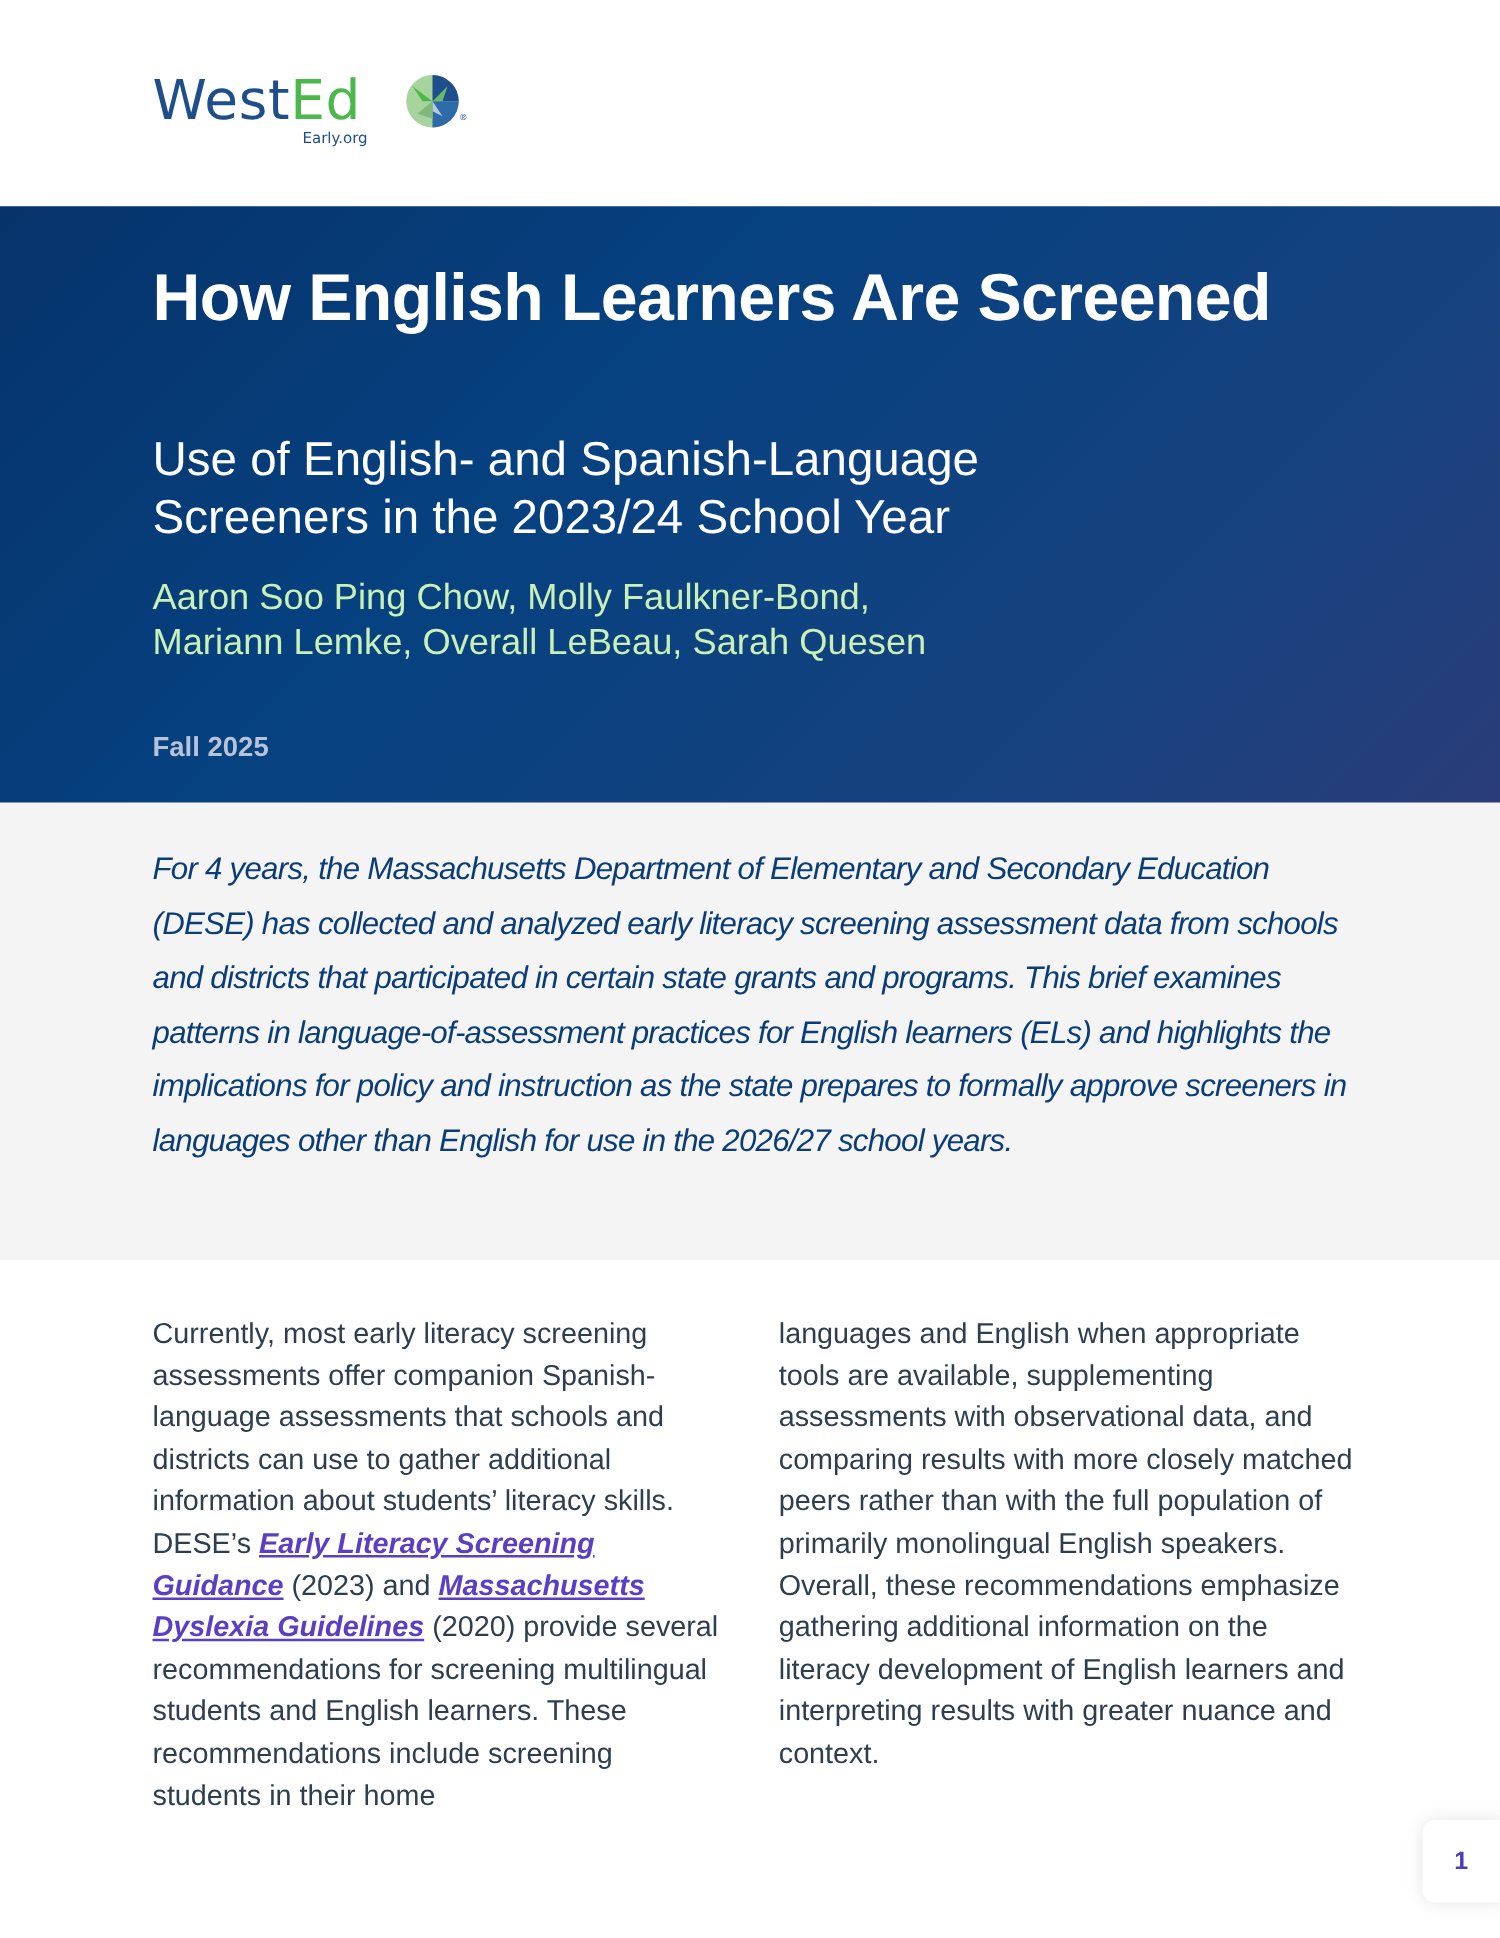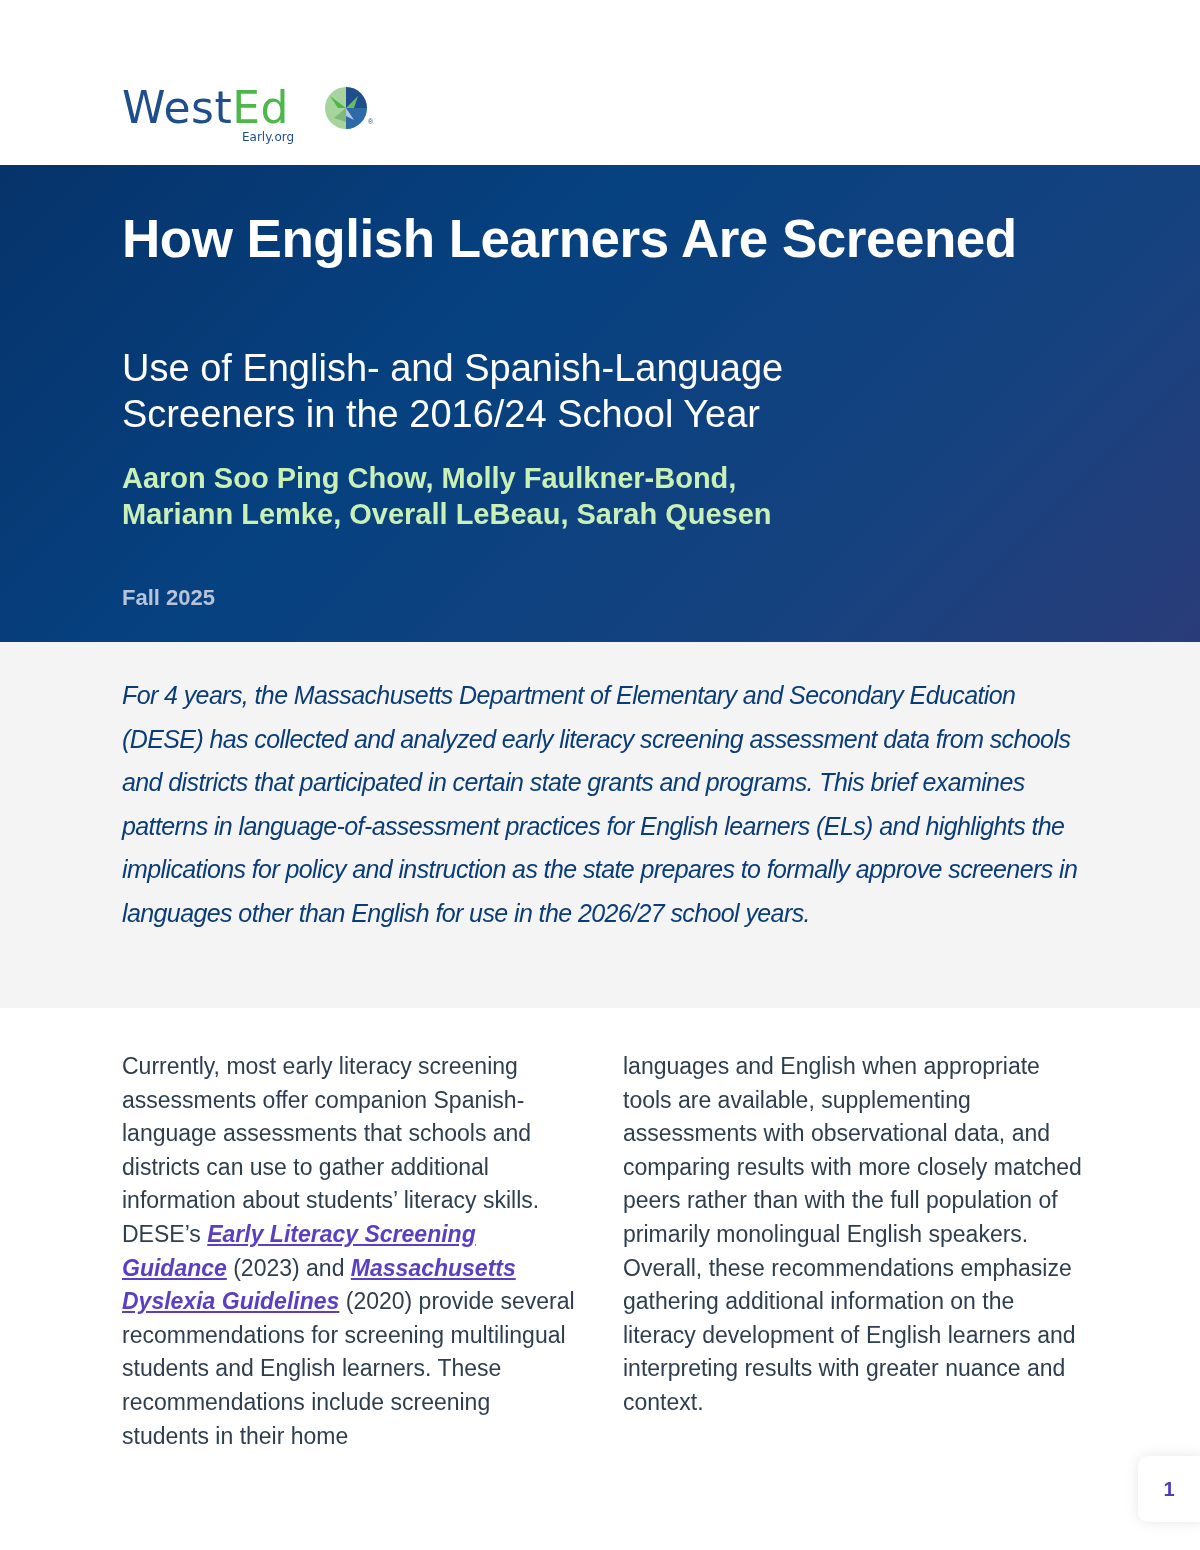--- a/index.html
+++ b/index.html
@@ -1,29 +1,29 @@
 <!DOCTYPE html>
 <html><head>
 <meta charset="utf-8">
 <style>
   html, body { margin: 0; padding: 0; }
   body { width: 1200px; height: 1550px; background: #ffffff; position: relative; overflow: hidden; font-family: "Liberation Sans", sans-serif; }
-  .logo { position: absolute; left: 122px; top: 84px; width: 260px; height: 62px; }
+  .logo { position: absolute; left: 122px; top: 57px; width: 260px; height: 62px; }
   .logo-word { position: absolute; left: 0; top: 0; font-size: 44px; letter-spacing: 0.5px; line-height: 48px; font-family: "DejaVu Sans", sans-serif; font-weight: normal; }
   .logo-west { color: #1f4e8c; }
   .logo-ed { color: #4cb84a; }
   .logo-globe { position: absolute; left: 202px; top: 2px; width: 44px; height: 44px; }
   .logo-reg { position: absolute; left: 246px; top: 34px; font-size: 7px; color: #1f4e8c; }
   .logo-url { position: absolute; left: 120px; top: 46px; font-size: 12px; color: #1f4e8c; font-family: "DejaVu Sans", sans-serif; }
 
   .hero { position: absolute; left: 0; top: 165px; width: 1200px; height: 588px;
           background: linear-gradient(135deg, #06336a 0%, #064180 35%, #16427f 70%, #2f3b78 100%); }
   .hero-title { position: absolute; left: 122px; top: 42px; width: 1000px; font-size: 53px; line-height: 64px; font-weight: bold; color: #ffffff; letter-spacing: -0.5px; }
   .hero-subtitle { position: absolute; left: 122px; top: 180px; width: 900px; font-size: 38px; line-height: 46px; color: #ffffff; }
-  .hero-authors { position: absolute; left: 122px; top: 295px; width: 900px; font-size: 29px; line-height: 36px; font-weight: bold; color: #c9f0b6; }
+  .hero-authors { position: absolute; left: 122px; top: 295px; width: 900px; font-size: 29px; line-height: 36px; font-weight: normal; color: #c9f0b6; }
   .hero-date { position: absolute; left: 122px; top: 420px; font-size: 22px; font-weight: bold; color: #b7c3d8; }
 
   .summary { position: absolute; left: 0; top: 642px; width: 1200px; height: 366px; background: #f4f4f4; font-style: italic; }
   .summary-text { position: absolute; left: 122px; top: 32px; width: 960px; font-size: 25px; line-height: 43.5px; color: #0a3d78; letter-spacing: -0.6px; }
 
   .col { position: absolute; top: 1050px; width: 460px; font-size: 23px; line-height: 33.6px; color: #2e3e4e; }
   .col-left { left: 122px; }
   .col-right { left: 623px; }
   .link { color: #5a3fc4; font-weight: bold; font-style: italic; text-decoration: underline; }
 
@@ -50,21 +50,21 @@
   <span class="logo-reg">®</span>
   <span class="logo-url">Early.org</span>
 </div>
 
 <div class="hero">
   <div class="hero-title">
     <div>How English Learners Are Screened</div>
   </div>
   <div class="hero-subtitle">
     <div>Use of English- and Spanish-Language</div>
-    <div>Screeners in the 2016/24 School Year</div>
+    <div>Screeners in the 2023/24 School Year</div>
   </div>
   <div class="hero-authors">
     <div>Aaron Soo Ping Chow, Molly Faulkner-Bond,</div>
     <div>Mariann Lemke, Overall LeBeau, Sarah Quesen</div>
   </div>
   <div class="hero-date">Fall 2025</div>
 </div>
 
 <div class="summary">
   <div class="summary-text">For 4 years, the Massachusetts Department of Elementary and Secondary Education (DESE) has collected and analyzed early literacy screening assessment data from schools and districts that participated in certain state grants and programs. This brief examines patterns in language-of-assessment practices for English learners (ELs) and highlights the implications for policy and instruction as the state prepares to formally approve screeners in languages other than English for use in the 2026/27 school years.</div>

